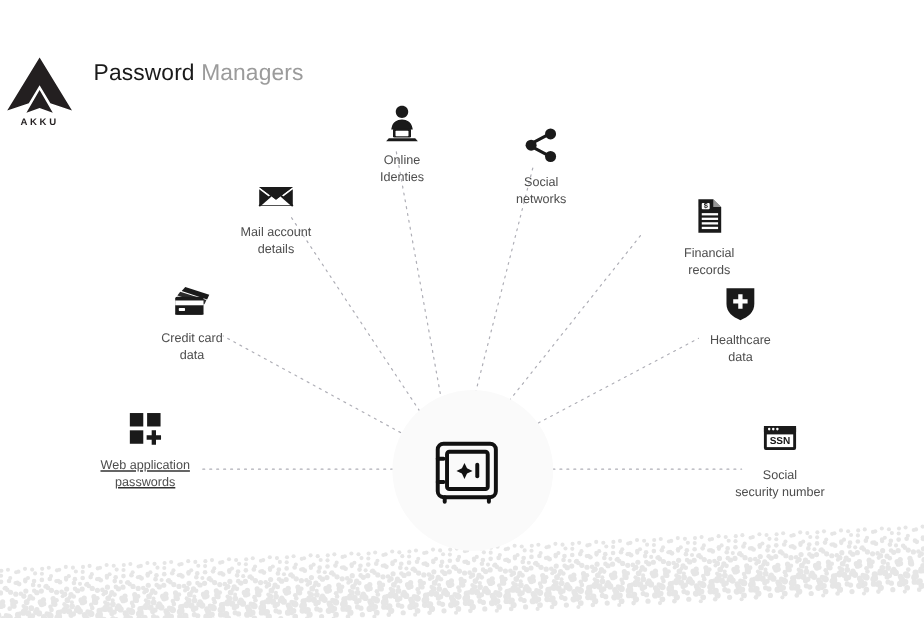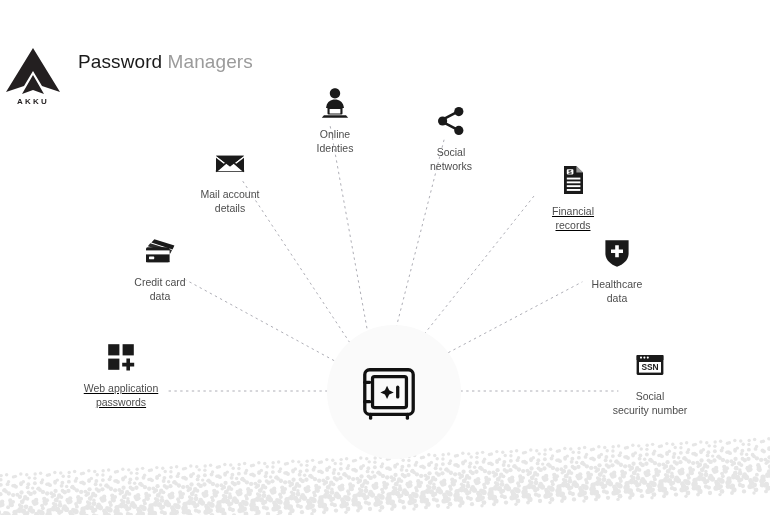--- a/index.html
+++ b/index.html
@@ -106,21 +106,21 @@
     font-size: 10.5px;
     line-height: 14px;
     color: #4d4d4d;
     white-space: pre-line;
   }
 
   
   #node-online-identities { left: 275px; top: 86px; }
   #node-social-networks   { left: 391px; top: 104px; }
   #node-mail-account      { left: 170px; top: 146px; }
-  #node-financial-records { left: 513px; top: 163px; text-decoration: underline; }
+  #node-financial-records { left: 531px; top: 163px; }
   #node-credit-card       { left: 100px; top: 234px; }
   #node-healthcare        { left: 557px; top: 236px; }
   #node-web-application   { left:  61px; top: 340px; }
   #node-social-security   { left: 589px; top: 348px; }
 
   
   #node-web-application { width: 150px; left: 46px; text-decoration: underline; }
   #node-social-security { width: 150px; left: 575px; text-align: center; }
 </style>
 </head>

